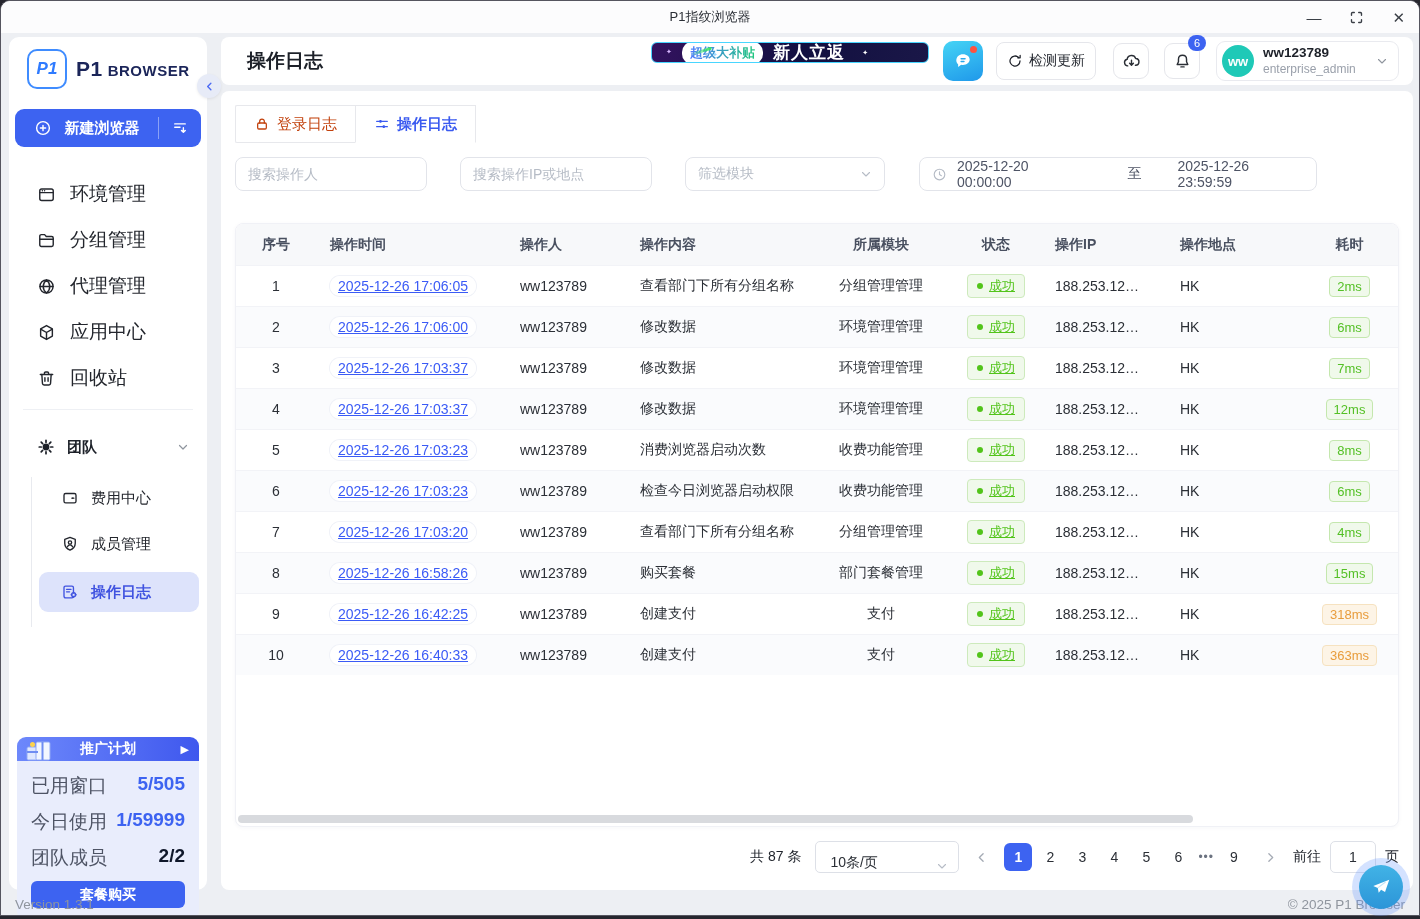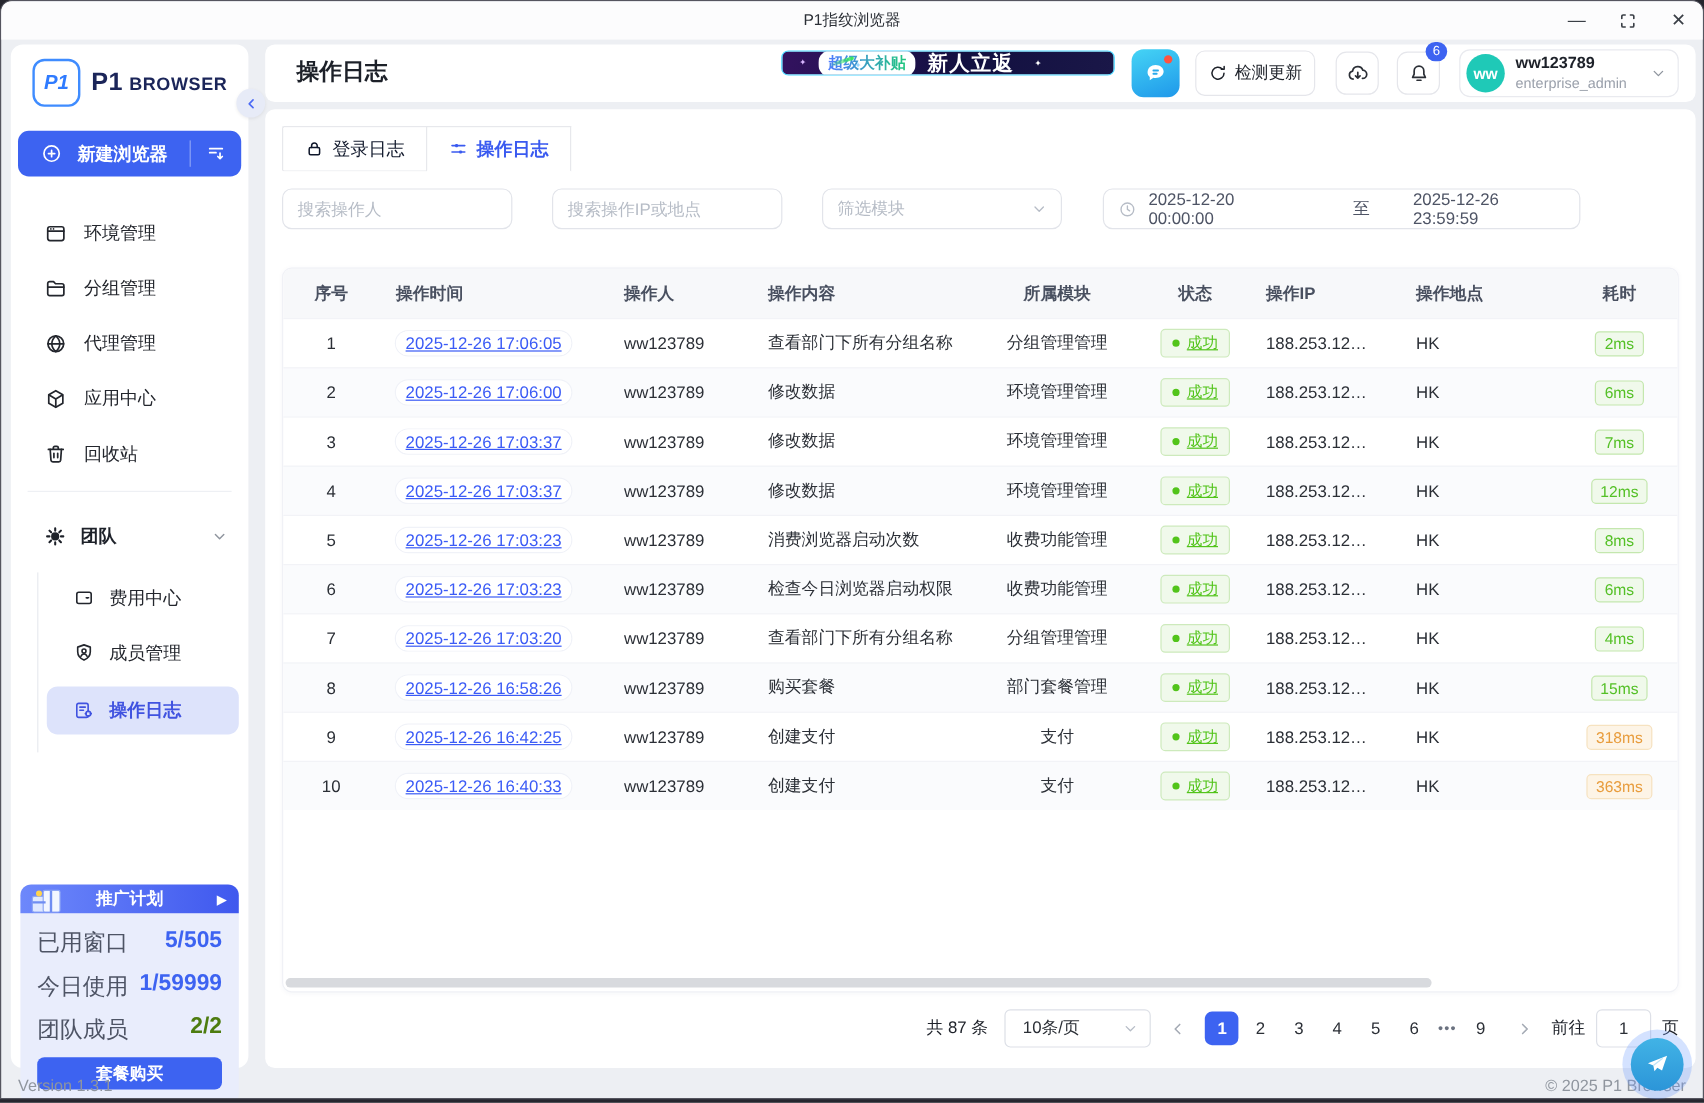--- a/index.html
+++ b/index.html
@@ -18,21 +18,21 @@
   .brand { position:absolute; left:18px; top:12px; display:flex; align-items:center; gap:9px; }
   .logo-box { width:40px; height:40px; border-radius:10px; border:2px solid #3f8cff; display:flex; align-items:center; justify-content:center; font-weight:700; font-style:italic; font-size:17px; color:#2f7bff; background:#fff; }
   .brand-text { font-weight:700; color:#1b2559; letter-spacing:.5px; }
   .brand-text .b1 { font-size:21px; }
   .brand-text .b2 { font-size:15px; }
   .new-btn { position:absolute; left:6px; top:72px; width:186px; height:38px; background:#3d63f1; border-radius:9px; display:flex; align-items:center; color:#fff; overflow:hidden; }
   .new-btn .main { flex:1; display:flex; align-items:center; justify-content:center; gap:13px; font-size:15px; font-weight:700; }
   .new-btn .sep { width:1px; height:22px; background:rgba(255,255,255,.4); }
   .new-btn .extra { width:42px; display:flex; align-items:center; justify-content:center; }
   .side-menu { position:absolute; left:0; top:134px; width:100%; }
-  .side-item { height:46px; display:flex; align-items:center; gap:14px; padding-left:28px; font-size:15px; color:#23262d; cursor:default; }
+  .side-item { height:46px; display:flex; align-items:center; gap:14px; padding-left:28px; font-size:19px; color:#23262d; cursor:default; }
   .side-item .icon { color:#23262d; }
   .side-divider { position:absolute; left:14px; right:14px; top:372px; height:1px; background:#eef0f4; }
   .team-row { position:absolute; left:0; top:392px; width:100%; height:36px; display:flex; align-items:center; gap:12px; padding-left:28px; font-size:15px; font-weight:700; }
   .team-row .chev { position:absolute; right:18px; color:#8f959e; }
   .sub-line { position:absolute; left:22px; top:440px; width:1px; height:150px; background:#e8eaef; }
   .sub-menu { position:absolute; left:0; top:443px; width:100%; }
   .sub-item { height:36px; margin:0 0 10px 30px; width:160px; display:flex; align-items:center; gap:12px; padding-left:22px; font-size:15px; color:#23262d; border-radius:9px; }
   .sub-item.active { background:#dde3fb; color:#4053e0; font-weight:700; height:40px; margin-bottom:6px; }
   .sub-item.active .icon { color:#4053e0; }
   .promo { position:absolute; left:8px; top:700px; width:182px; }
@@ -67,21 +67,21 @@
   .user-pill { position:absolute; left:995px; top:4px; width:183px; height:40px; border:1px solid #e9eaef; border-radius:9px; display:flex; align-items:center; gap:9px; padding:0 10px 0 5px; background:#fff; }
   .avatar { width:32px; height:32px; border-radius:50%; background:#1fc9b7; color:#fff; font-size:13px; font-weight:700; display:flex; align-items:center; justify-content:center; }
   .user-meta { flex:1; line-height:1.25; }
   .user-name { font-size:13.5px; font-weight:700; color:#1d2129; }
   .user-role { font-size:12px; color:#9aa0ab; }
   .user-pill .chev { color:#8f959e; }
 
   
   .content { position:absolute; left:220px; top:90px; width:1192px; height:799px; background:#fff; border-radius:8px; }
   .tabs { position:absolute; left:14px; top:14px; display:flex; }
-  .tab { height:38px; padding:0 18px; border:1px solid #e7e8ec; background:#fff; display:flex; align-items:center; gap:7px; font-size:15px; color:#0f172a; }
+  .tab { height:38px; padding:0 18px; border:1px solid #e7e8ec; background:#fff; display:flex; align-items:center; gap:7px; font-size:15px; color:#c2410c; }
   .tab.first { border-right:none; border-radius:2px 0 0 2px; }
   .tab.active { color:#3a5af0; font-weight:600; border-bottom-color:#fff; }
   .filters { position:absolute; left:0; top:66px; width:100%; height:34px; }
   .f-input { position:absolute; height:34px; border:1px solid #e2e4ea; border-radius:8px; font-size:14px; padding:0 12px; color:#1d2129; font-family:inherit; background:#fff; }
   .f-input::placeholder { color:#b6bcc6; }
   .f1 { left:14px; width:192px; }
   .f2 { left:239px; width:192px; }
   .f-select { position:absolute; left:464px; width:200px; height:34px; border:1px solid #e2e4ea; border-radius:8px; display:flex; align-items:center; justify-content:space-between; padding:0 12px; color:#b6bcc6; font-size:14px; background:#fff; }
   .f-select .chev { color:#b6bcc6; }
   .f-date { position:absolute; left:698px; width:398px; height:34px; border:1px solid #e2e4ea; border-radius:8px; display:flex; align-items:center; padding:0 12px; gap:10px; font-size:14px; color:#4e5465; background:#fff; }
@@ -99,21 +99,21 @@
   .tlink { color:#3b5bf6; text-decoration:underline; background:#fff; border-radius:10px; padding:2px 8px; box-shadow:0 0 0 1px #f0f2f8; cursor:pointer; }
   .status { display:inline-flex; align-items:center; gap:6px; background:#f0f9eb; border:1px solid #cdeabc; border-radius:4px; padding:2px 9px; font-size:13px; color:#52c41a;text-decoration:underline; }
   .status .dot { width:6px; height:6px; border-radius:50%; background:#52c41a; }
   .dur { display:inline-block; min-width:36px; text-align:center; border-radius:4px; padding:2px 7px; font-size:13px; }
   .dur.green { background:#f0f9eb; border:1px solid #c4e7ae; color:#54c026; }
   .dur.orange { background:#fdf4e6; border:1px solid #f6e2c0; color:#e89c3c; }
   .hscroll { position:absolute; left:2px; bottom:3px; width:955px; height:8px; border-radius:4px; background:#d8dade; }
 
   
   .pager { position:absolute; left:14px; right:14px; top:748px; height:36px; display:flex; align-items:center; justify-content:flex-end; gap:14px; font-size:14px; color:#1d2129; }
-  .size-select { width:122px; height:32px; border:1px solid #dde0e7; border-radius:5px; display:flex; align-items:center; justify-content:space-between; padding:0 10px 0 14px; color:#2b2f36; background:#fff; }
+  .size-select { width:144px; height:32px; border:1px solid #dde0e7; border-radius:5px; display:flex; align-items:flex-end; justify-content:space-between; padding:0 10px 0 14px; color:#2b2f36; background:#fff; }
   .size-select .chev { color:#b6bcc6; }
   .pg-arrow { color:#a4aab4; font-size:15px; padding:0 2px; }
   .pages { display:flex; align-items:center; gap:4px; }
   .pg { min-width:28px; height:28px; border:none; background:transparent; border-radius:6px; font-size:14px; color:#2b2f36; font-family:inherit; display:flex; align-items:center; justify-content:center; padding:0 4px; }
   .pg.active { background:#3d63f1; color:#fff; font-weight:700; }
   .ell { color:#6b7280; letter-spacing:1px; font-size:12px; padding:0 2px; }
   .goto { display:flex; align-items:center; gap:9px; }
   .goto input { width:46px; height:32px; border:1px solid #dde0e7; border-radius:5px; text-align:center; font-size:14px; font-family:inherit; color:#2b2f36; }
 
   
@@ -279,21 +279,21 @@
         <span class="arrow">▶</span>
       </div>
       <div class="promo-body" id="promo-body"><div class="stat-row">
             <span>已用窗口</span>
             <span class="val" style="color: rgb(61, 99, 241);">5/505</span>
           </div><div class="stat-row">
             <span>今日使用</span>
             <span class="val" style="color: rgb(61, 99, 241);">1/59999</span>
           </div><div class="stat-row">
             <span>团队成员</span>
-            <span class="val" style="color: #4d7c0f;">2/2</span>
+            <span class="val" style="color: #0f172a;">2/2</span>
           </div>
         <button class="buy-btn">套餐购买</button>
       </div>
     </div>
   </div>
 
   <div class="collapse-btn">
     <svg width="11" height="11" viewBox="0 0 24 24" fill="none" stroke="currentColor" stroke-width="3" stroke-linecap="round" stroke-linejoin="round">
         <path d="M15 5l-7 7 7 7"></path>
       </svg>

